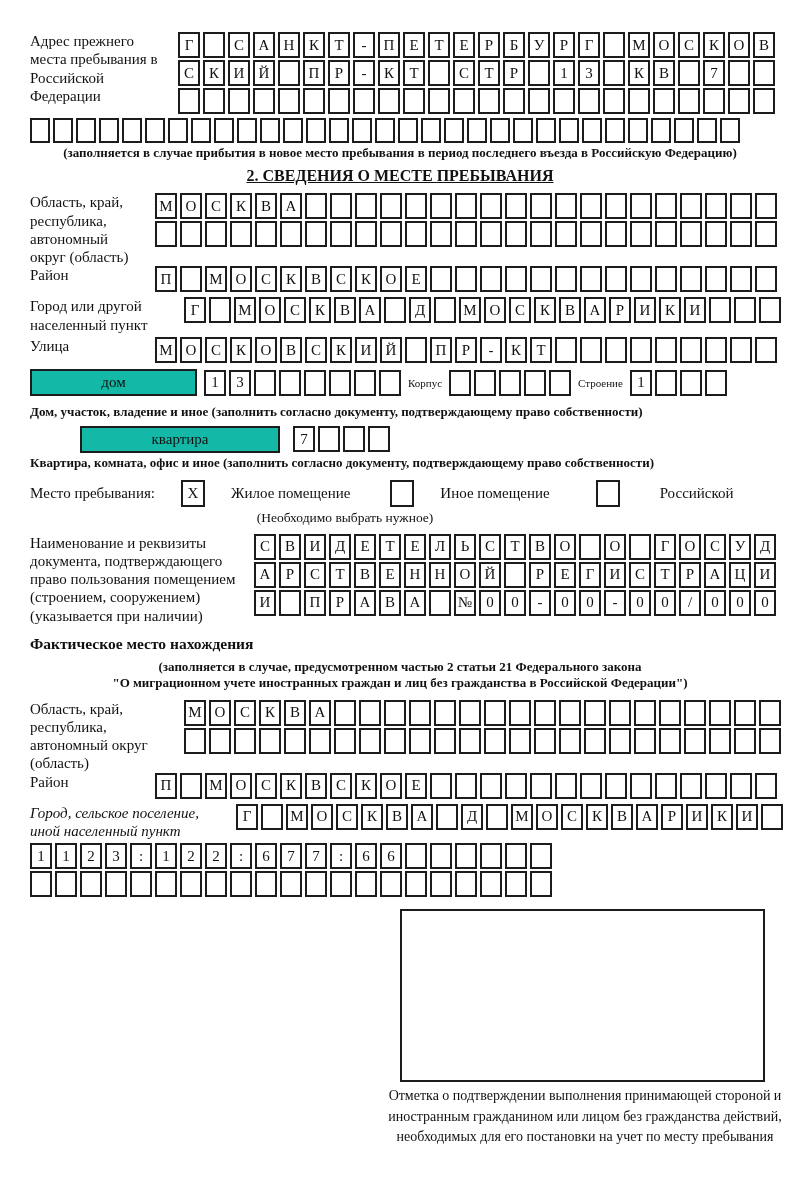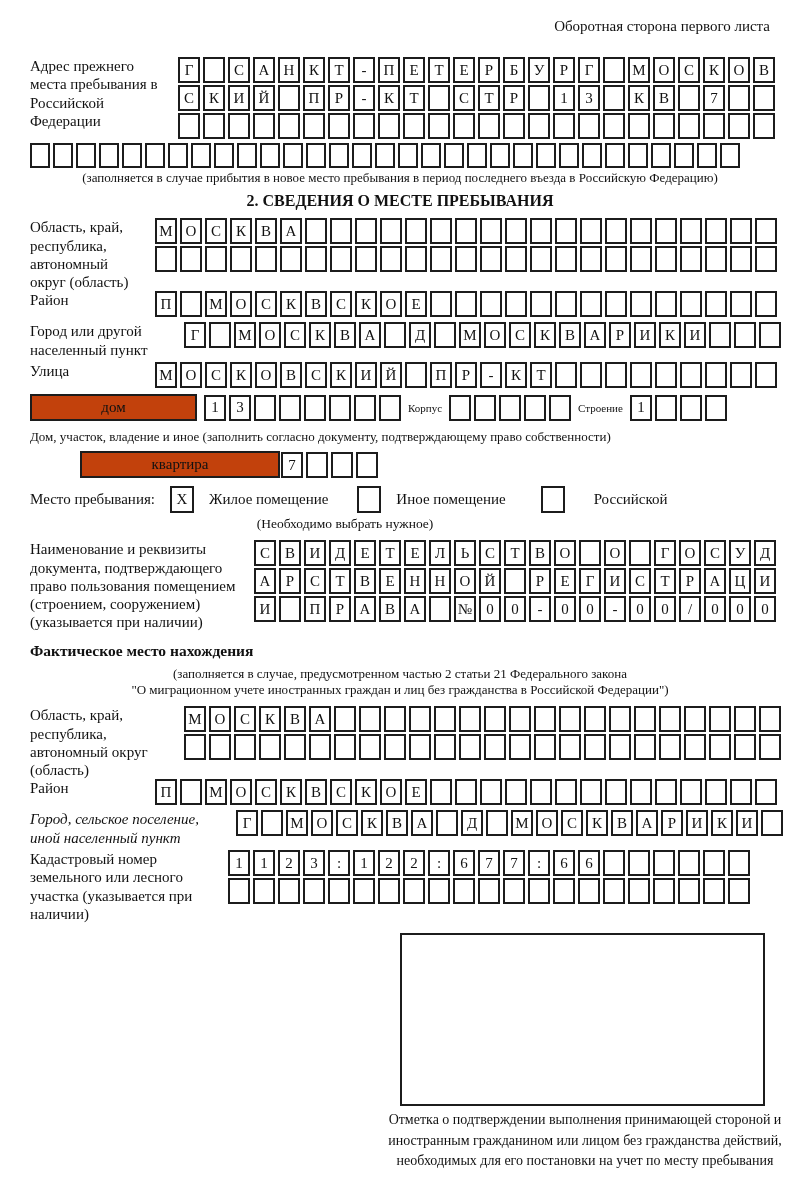--- a/index.html
+++ b/index.html
@@ -7,43 +7,42 @@
   .page{padding:10px 30px 0 30px;position:relative;}
   .header-note{text-align:right;font-size:15px;margin-top:8px;}
   .frow{display:flex;align-items:flex-start;}
   .label{font-size:15px;line-height:1.22;flex:none;padding-right:8px;box-sizing:border-box;}
   .w148{width:148px;} .w125{width:125px;} .w154{width:154px;} .w224{width:224px;} .w206{width:206px;font-style:italic;} .w198{width:198px;}
   .rows{flex:1;}
   .boxes{display:flex;gap:3px;margin-bottom:2px;}
   .box{box-sizing:border-box;width:22px;height:26px;border:2px solid #1c1c1c;display:flex;align-items:center;justify-content:center;font-size:15px;flex:none;background:#fff;}
   .boxes-sm .box{width:20px;height:25px;}
   .fullrow{margin-top:2px;}
-  .note{font-size:13px;line-height:1.25;}
+  .note{font-size:13px;line-height:1.25;font-weight:bold;}
   .center{text-align:center;}
-  .sec-title{font-weight:bold;text-align:center;font-size:16px;margin:6px 0 8px 0;}
+  .sec-title{font-weight:bold;text-align:center;font-size:16px;margin:6px 0 8px 0;text-decoration:underline;}
   .sub-title{font-weight:bold;text-align:left;font-size:15.5px;margin:10px 0 6px 0;}
   .house-row{display:flex;align-items:center;gap:7px;margin-top:4px;}
-  .named-box{box-sizing:border-box;border:2px solid #1c1c1c;height:27px;display:flex;align-items:center;justify-content:center;font-size:15px;background:#c2410c;flex:none;}
+  .named-box{box-sizing:border-box;border:2px solid #1c1c1c;height:27px;display:flex;align-items:center;justify-content:center;font-size:15px;background:#14b8a6;flex:none;}
   .wide165{width:167px;}
   .wide200{width:200px;}
   .inline-label{font-size:11px;flex:none;}
-  .apt-row{display:flex;align-items:flex-end;gap:1px;margin:6px 0 2px 3px;padding-left:47px;}
-  .stay-row{display:flex;align-items:center;gap:15px;margin-top:8px;font-size:15px;}
+  .apt-row{display:flex;align-items:flex-start;gap:13px;margin:6px 0 2px 3px;padding-left:47px;}
+  .stay-row{display:flex;align-items:center;gap:26px;margin-top:8px;font-size:15px;}
   .cb{width:24px;height:27px;}
   .choose-note{margin:3px 0 8px 150px;width:330px;text-align:center;font-size:13.5px;}
   .mb2{margin-bottom:3px;}
   .stamp-box{box-sizing:border-box;border:2px solid #1c1c1c;width:365px;height:173px;margin-left:370px;margin-top:10px;background:#fff;}
   .stamp-caption{width:430px;margin-left:340px;text-align:center;font-size:14px;line-height:1.45;margin-top:4px;}
 </style>
 </head>
 <body>
 
 <div class="page">
 
-  <div class="header-note">Оборотная сторона первого листа</div>
 
   <div class="frow" style="margin-top:22px;">
     <div class="label w148">Адрес прежнего места пребывания в Российской Федерации</div>
     <div class="rows">
       <div class="boxes">
           <span class="box">Г</span>
           <span class="box"></span>
           <span class="box">С</span>
           <span class="box">А</span>
           <span class="box">Н</span>
@@ -346,20 +345,21 @@
     <div class="named-box wide200">
         <span>квартира</span>
       </div>
     <div class="boxes" style="margin-bottom:0;">
         <span class="box">7</span>
         <span class="box"></span>
         <span class="box"></span>
         <span class="box"></span>
       </div>
   </div>
+  <div class="note">Квартира, комната, офис и иное (заполнить согласно документу, подтверждающему право собственности)</div>
 
   <div class="stay-row">
     <span>Место пребывания:</span>
     <span class="box cb">X</span>
     <span>Жилое помещение</span>
     <span class="box cb" style="margin-left:14px;"></span>
     <span>Иное помещение</span>
     <span class="box cb" style="margin-left:20px;"></span>
     <span style="margin-left:14px;">Российской</span>
   </div>
@@ -555,21 +555,20 @@
         <span class="box">А</span>
         <span class="box">Р</span>
         <span class="box">И</span>
         <span class="box">К</span>
         <span class="box">И</span>
         <span class="box"></span>
       </div>
   </div>
 
   <div class="frow">
-    <div class="label w198">Кадастровый номер земельного или лесного участка (указывается при наличии)</div>
     <div class="rows">
       <div class="boxes">
           <span class="box">1</span>
           <span class="box">1</span>
           <span class="box">2</span>
           <span class="box">3</span>
           <span class="box">:</span>
           <span class="box">1</span>
           <span class="box">2</span>
           <span class="box">2</span>

